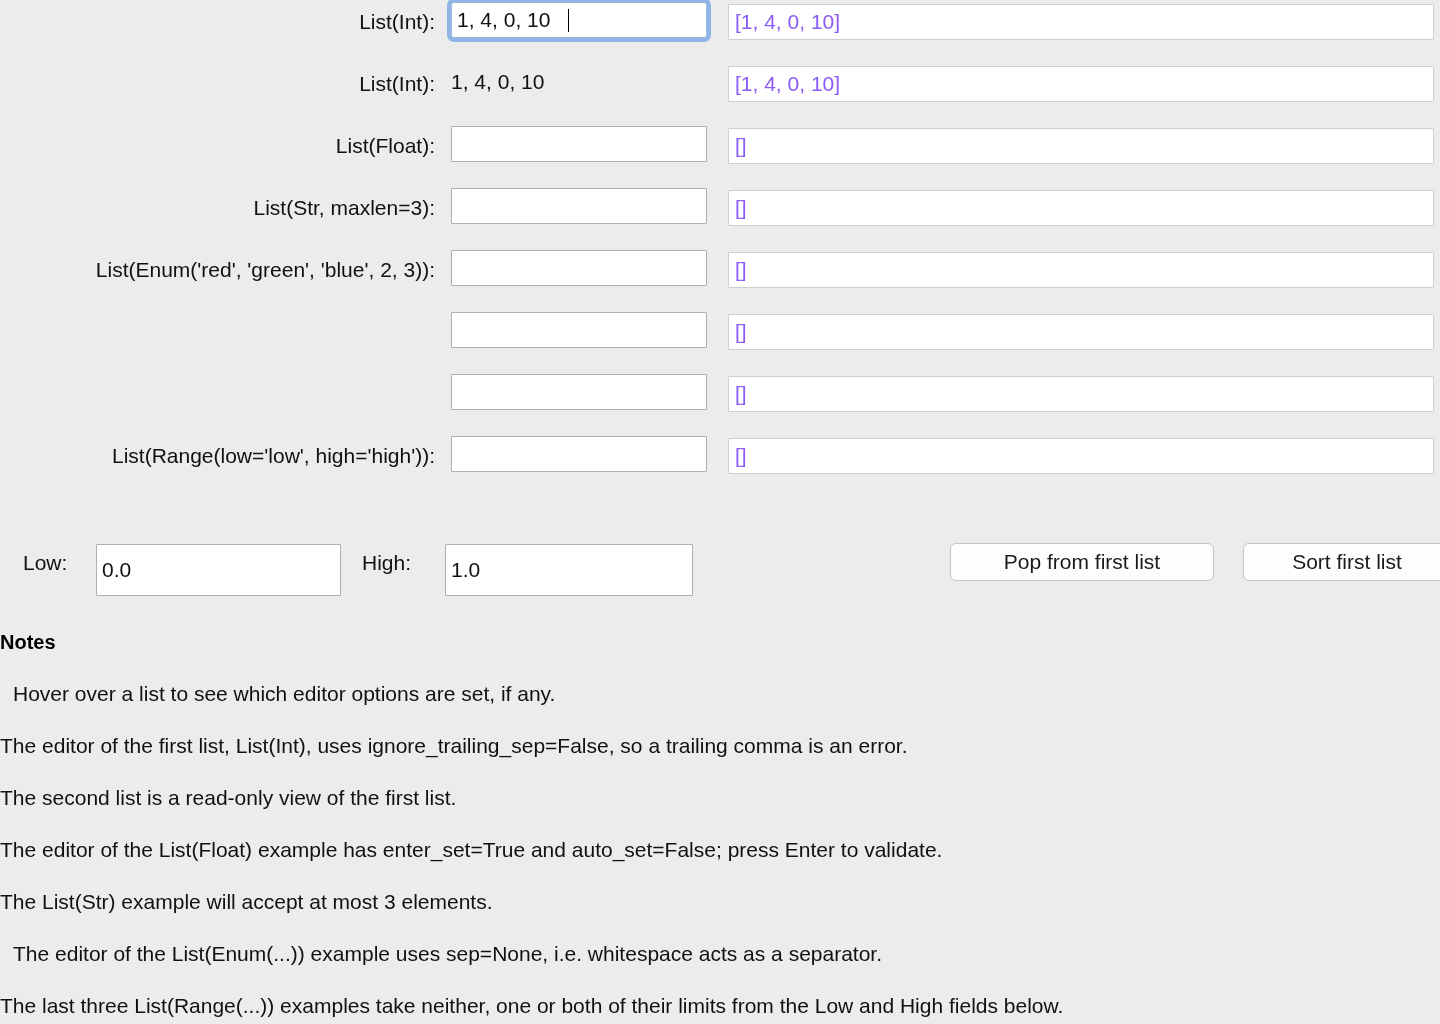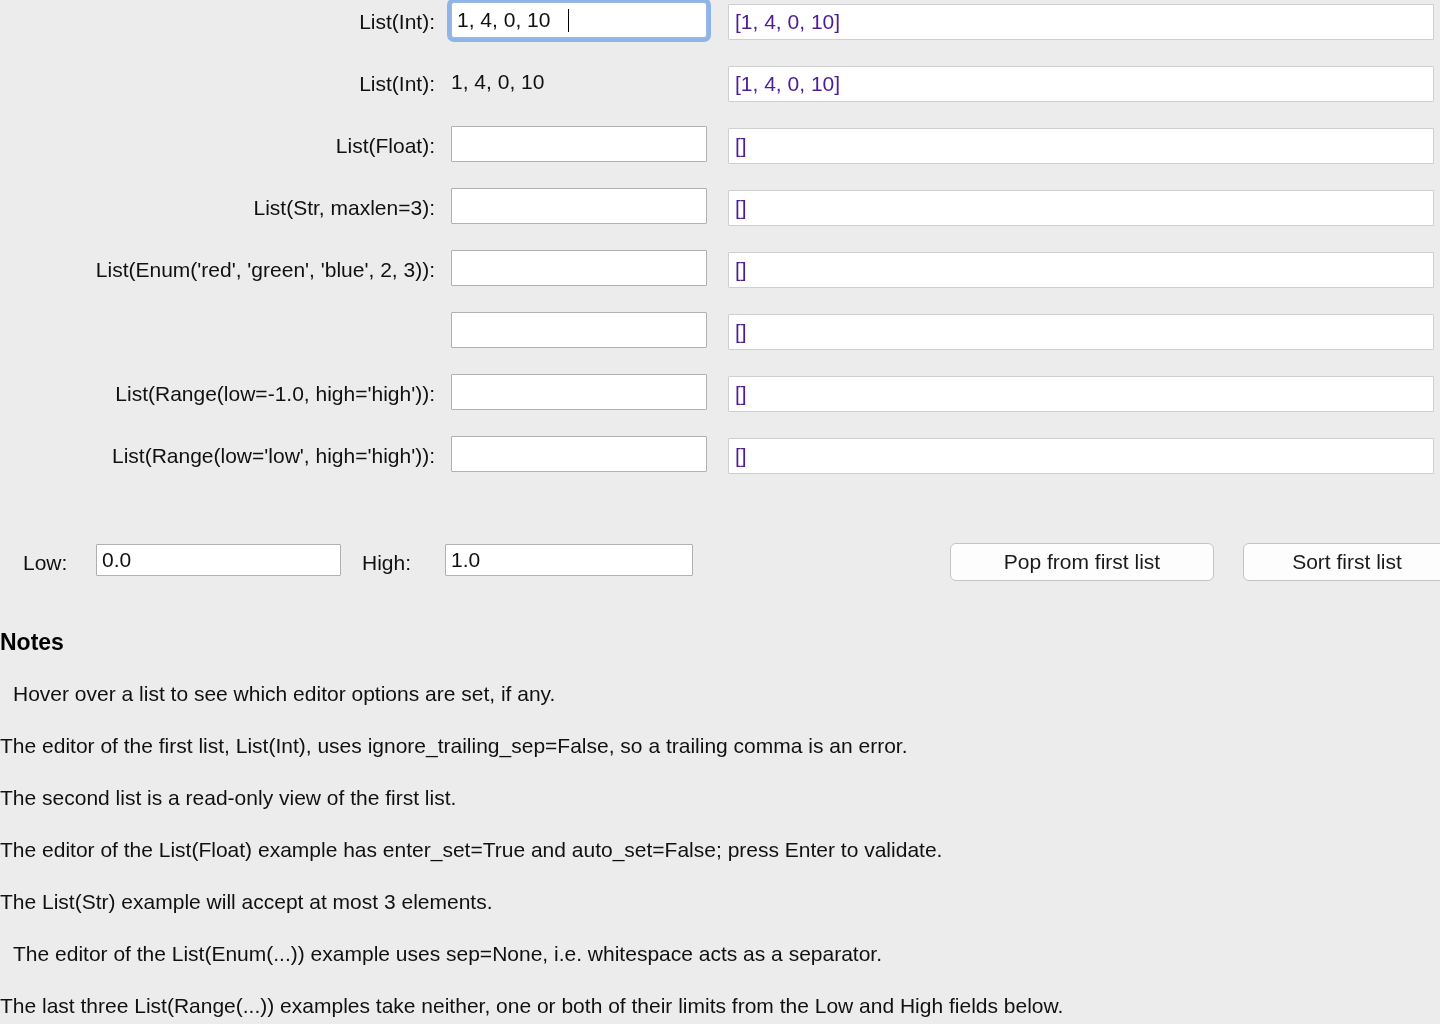--- a/index.html
+++ b/index.html
@@ -88,21 +88,21 @@
     position: absolute;
     left: 728px;
     width: 706px;
     height: 36px;
     box-sizing: border-box;
     background: #ffffff;
     border: 1px solid #cfcfcf;
     font-size: 21px;
     line-height: 34px;
     padding: 0 6px;
-    color: #4c1d95;
+    color: #8b5cf6;
     white-space: nowrap;
     overflow: hidden;
     border-radius: 1px;
   }
 
   
   .limits {
     position: absolute;
     left: 0;
     top: 543px;
@@ -112,21 +112,21 @@
   }
   .limits-label {
     position: absolute;
     font-size: 21px;
     line-height: 40px;
     color: #111111;
   }
   .limits-input {
     position: absolute;
     top: 1px;
-    height: 32px;
+    height: 52px;
     box-sizing: border-box;
     background: #ffffff;
     border: 1px solid #b0b0b0;
     font-family: "Liberation Sans", sans-serif;
     font-size: 21px;
     line-height: 34px;
     padding: 0 5px;
     color: #111111;
     outline: none;
     border-radius: 1px;
@@ -157,21 +157,21 @@
   .notes {
     position: absolute;
     left: 0;
     top: 628px;
     width: 1440px;
   }
   .notes-title {
     position: absolute;
     left: 0px;
     top: 0px;
-    font-size: 23px;
+    font-size: 20px;
     font-weight: bold;
     line-height: 28px;
     color: #000000;
   }
   .note-line {
     position: absolute;
     left: 0px;
     font-size: 21px;
     line-height: 28px;
     color: #111111;
@@ -208,21 +208,20 @@
       <div class="row" style="height: 62px;">
         <div class="row-label">List(Enum('red', 'green', 'blue', 2, 3)):</div>
         <input type="text" class="row-editor" value="" style="">
         <div class="row-readonly" style="top: 4px;">[]</div>
       </div>
       <div class="row" style="height: 62px;">
         <input type="text" class="row-editor" value="" style="">
         <div class="row-readonly" style="top: 4px;">[]</div>
       </div>
       <div class="row" style="height: 62px;">
-        <div class="row-label">List(Range(low=-1.0, high='high')):</div>
         <input type="text" class="row-editor" value="" style="">
         <div class="row-readonly" style="top: 4px;">[]</div>
       </div>
       <div class="row" style="height: 62px;">
         <div class="row-label">List(Range(low='low', high='high')):</div>
         <input type="text" class="row-editor" value="" style="">
         <div class="row-readonly" style="top: 4px;">[]</div>
       </div>
     </div>
 

